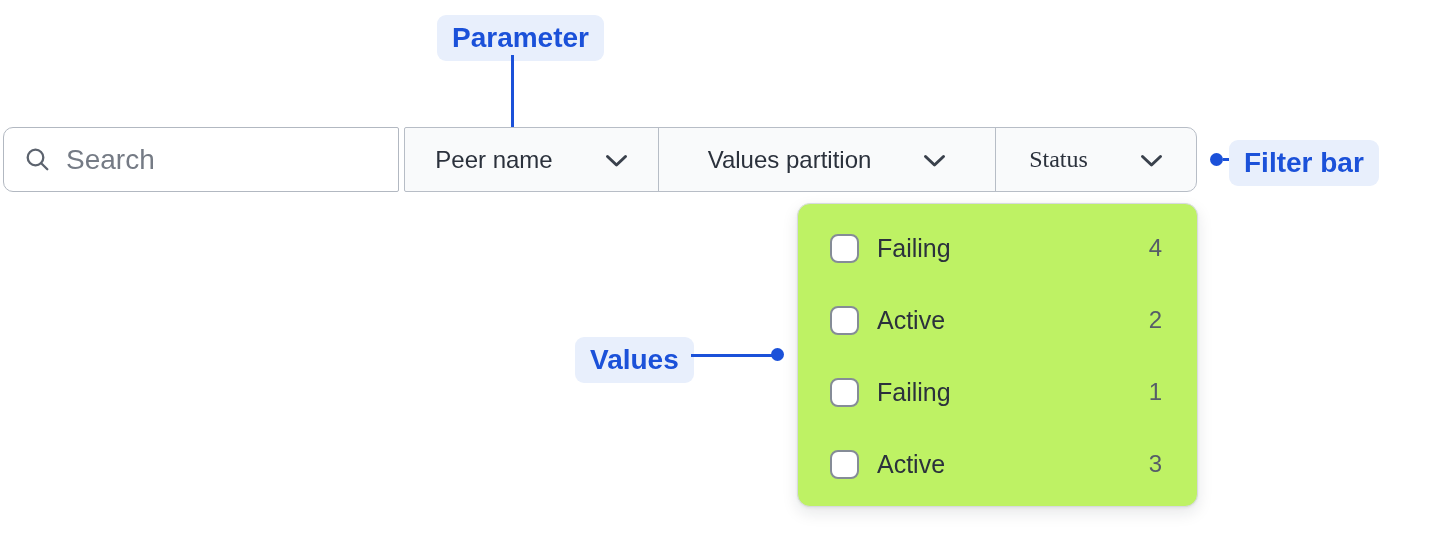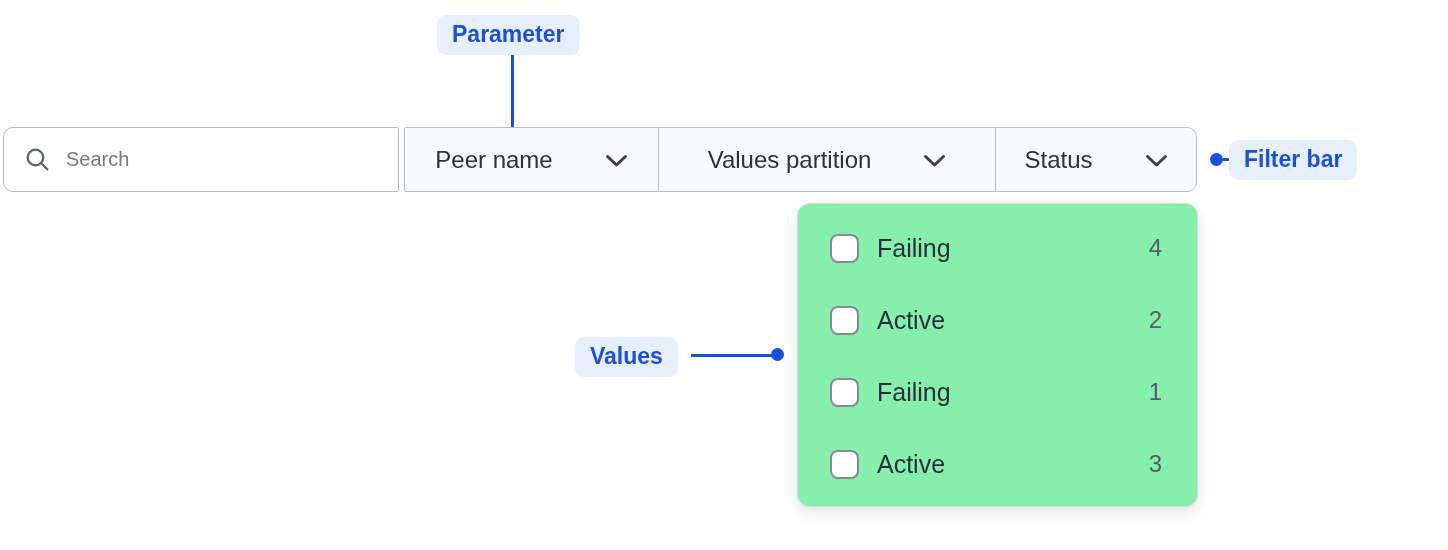--- a/index.html
+++ b/index.html
@@ -9,21 +9,21 @@
   
   .badge {
     position: absolute;
     display: inline-flex;
     align-items: center;
     justify-content: center;
     padding: 6px 15px;
     border-radius: 9px;
     background: #e8effc;
     color: #1b51d9;
-    font-size: 23px;
+    font-size: 28px;
     font-weight: 600;
     line-height: 1.2;
     white-space: nowrap;
   }
   .connector { position: absolute; background: #1b51d9; }
   .connector.h { height: 3px; }
   .connector.v { width: 3px; }
   .dot {
     position: absolute;
     width: 13px; height: 13px;
@@ -47,21 +47,21 @@
     align-items: center;
     padding: 0 16px 0 21px;
     flex: none;
   }
   .search-box svg { flex: none; }
   .search-input {
     border: none;
     outline: none;
     background: transparent;
     font-family: "Liberation Sans", "DejaVu Sans", sans-serif;
-    font-size: 20px;
+    font-size: 28px;
     color: #2b313c;
     margin-left: 16px;
     width: 100%;
   }
   .search-input::placeholder { color: #757b85; opacity: 1; }
   .seam { width: 5px; height: 65px; background: #ffffff; flex: none; }
   .dropdown-group {
     flex: 1;
     height: 65px;
     background: #f9fafb;
@@ -81,28 +81,28 @@
     border: none;
     border-right: 1px solid #b7bdc6;
     cursor: pointer;
     font-family: "Liberation Sans", "DejaVu Sans", sans-serif;
     white-space: nowrap;
   }
   .dropdown-btn:last-child { border-right: none; }
   .dropdown-btn .chev { color: #3a414c; display: flex; align-items: center; margin-top: 3px; }
   .w-peer { width: 254px; }
   .w-cluster { width: 337px; }
-  .w-status { flex: 1; }
+  .w-status { flex: 1; font-family: Liberation Serif, serif; }
 
   
   .panel {
     position: absolute;
     left: 797px; top: 203px;
     width: 401px; height: 304px;
-    background: #86efac;
+    background: #bef264;
     border: 1px solid #d7dade;
     border-radius: 13px;
     box-shadow: 0 6px 16px rgba(23,28,38,0.10), 0 1px 3px rgba(23,28,38,0.06);
     padding: 8px 0;
   }
   .option-row {
     height: 72px;
     display: flex;
     align-items: center;
     padding: 0 35px 0 32px;

